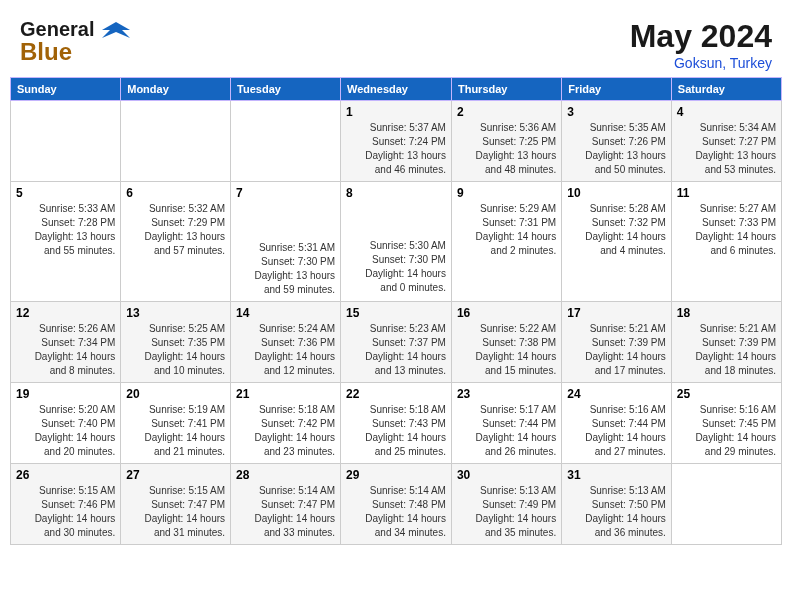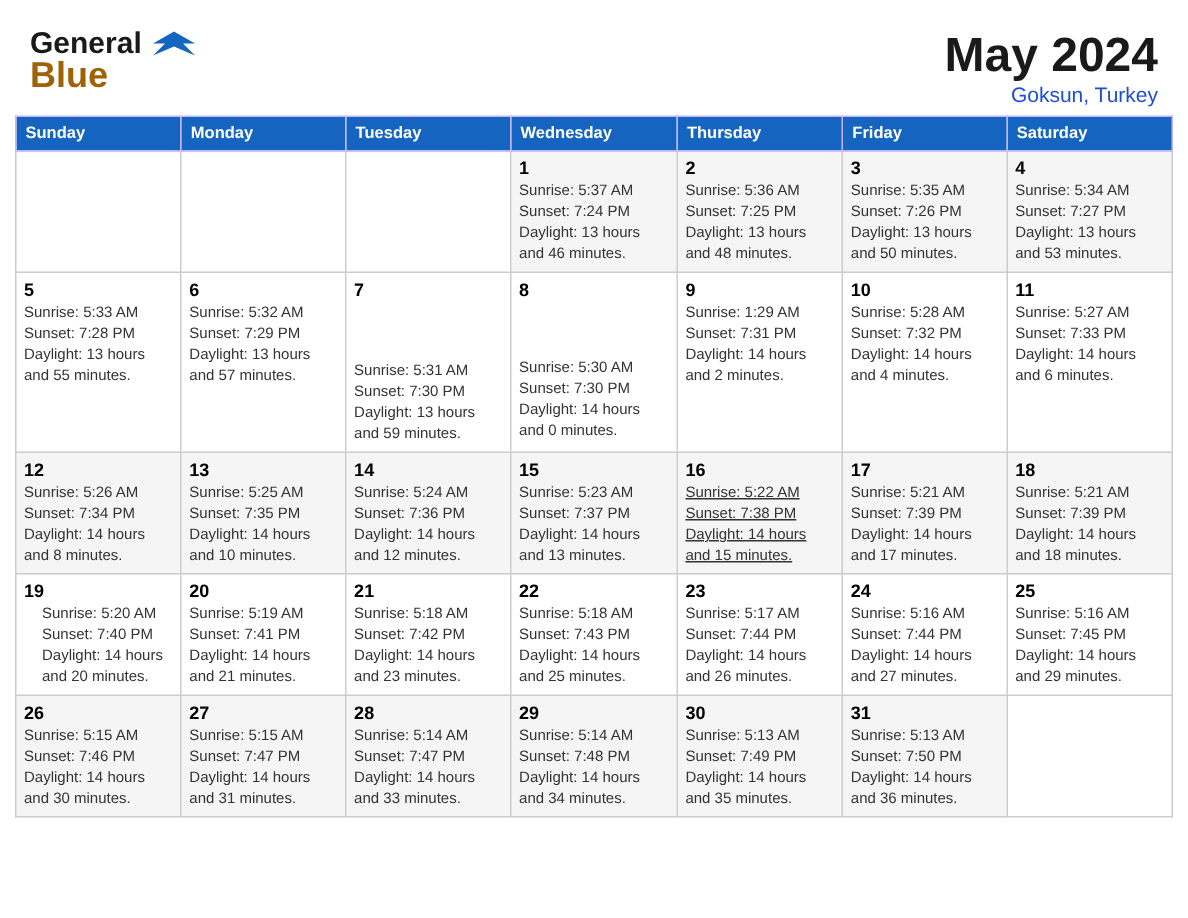--- a/index.html
+++ b/index.html
@@ -62,20 +62,21 @@
     .day-number {
       font-weight: bold;
       font-size: 12px;
       margin-bottom: 2px;
       display: block;
     }
     .cell-content {
       color: #333;
       line-height: 1.4;
       font-size: 10px;
+      text-align: right;
     }
     .empty-cell {
       background-color: #fff !important;
     }
   </style>
 </head>
 <body>
 
 <div class="header">
   <div class="logo">
@@ -168,21 +169,21 @@
         </td>
         <td>
           <span class="day-number">8</span>
           <div class="cell-content" style="white-space: pre-line; margin-top: 39px;">Sunrise: 5:30 AM
 Sunset: 7:30 PM
 Daylight: 14 hours
 and 0 minutes.</div>
         </td>
         <td>
           <span class="day-number">9</span>
-          <div class="cell-content" style="white-space: pre-line;">Sunrise: 1:29 AM
+          <div class="cell-content" style="white-space: pre-line;">Sunrise: 5:29 AM
 Sunset: 7:31 PM
 Daylight: 14 hours
 and 2 minutes.</div>
         </td>
         <td>
           <span class="day-number">10</span>
           <div class="cell-content" style="white-space: pre-line;">Sunrise: 5:28 AM
 Sunset: 7:32 PM
 Daylight: 14 hours
 and 4 minutes.</div>
@@ -219,21 +220,21 @@
         </td>
         <td>
           <span class="day-number">15</span>
           <div class="cell-content" style="white-space: pre-line;">Sunrise: 5:23 AM
 Sunset: 7:37 PM
 Daylight: 14 hours
 and 13 minutes.</div>
         </td>
         <td>
           <span class="day-number">16</span>
-          <div class="cell-content" style="white-space: pre-line; text-decoration: underline;">Sunrise: 5:22 AM
+          <div class="cell-content" style="white-space: pre-line;">Sunrise: 5:22 AM
 Sunset: 7:38 PM
 Daylight: 14 hours
 and 15 minutes.</div>
         </td>
         <td>
           <span class="day-number">17</span>
           <div class="cell-content" style="white-space: pre-line;">Sunrise: 5:21 AM
 Sunset: 7:39 PM
 Daylight: 14 hours
 and 17 minutes.</div>

